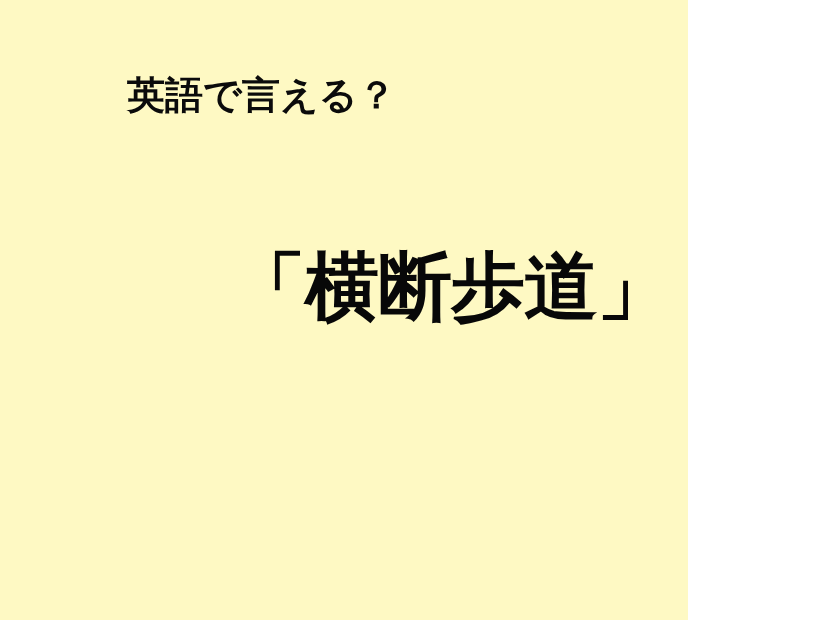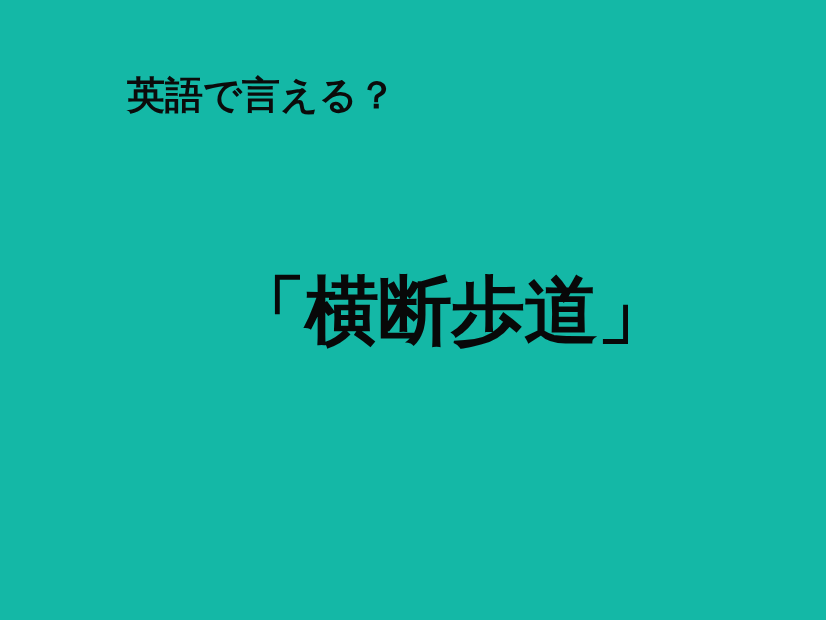--- a/index.html
+++ b/index.html
@@ -5,23 +5,23 @@
   html, body {
     margin: 0;
     padding: 0;
     background: #ffffff;
   }
   body {
     font-family: "Liberation Sans", sans-serif;
   }
   #slide {
     position: relative;
-    width: 826px;
+    width: 688px;
     height: 620px;
-    background: #14b8a6;
+    background: #fef9c3;
     overflow: hidden;
   }
 
   
   .prompt {
     position: absolute;
     left: 127px;
     top: 76px;
     font-family: "DejaVu Sans", "Liberation Sans", sans-serif;
     font-size: 38px;
@@ -37,21 +37,20 @@
     position: absolute;
     left: 232px;
     top: 248px;
     font-family: "DejaVu Sans", "Liberation Sans", sans-serif;
     font-size: 74px;
     font-weight: 700;
     line-height: 1.05;
     color: #080808;
     letter-spacing: -1px;
     white-space: nowrap;
-    margin-top: 24px;
   }
 
   
   .answer-row {
     position: absolute;
     left: 0;
     top: 394px;
     width: 826px;
     height: 120px;
   }

